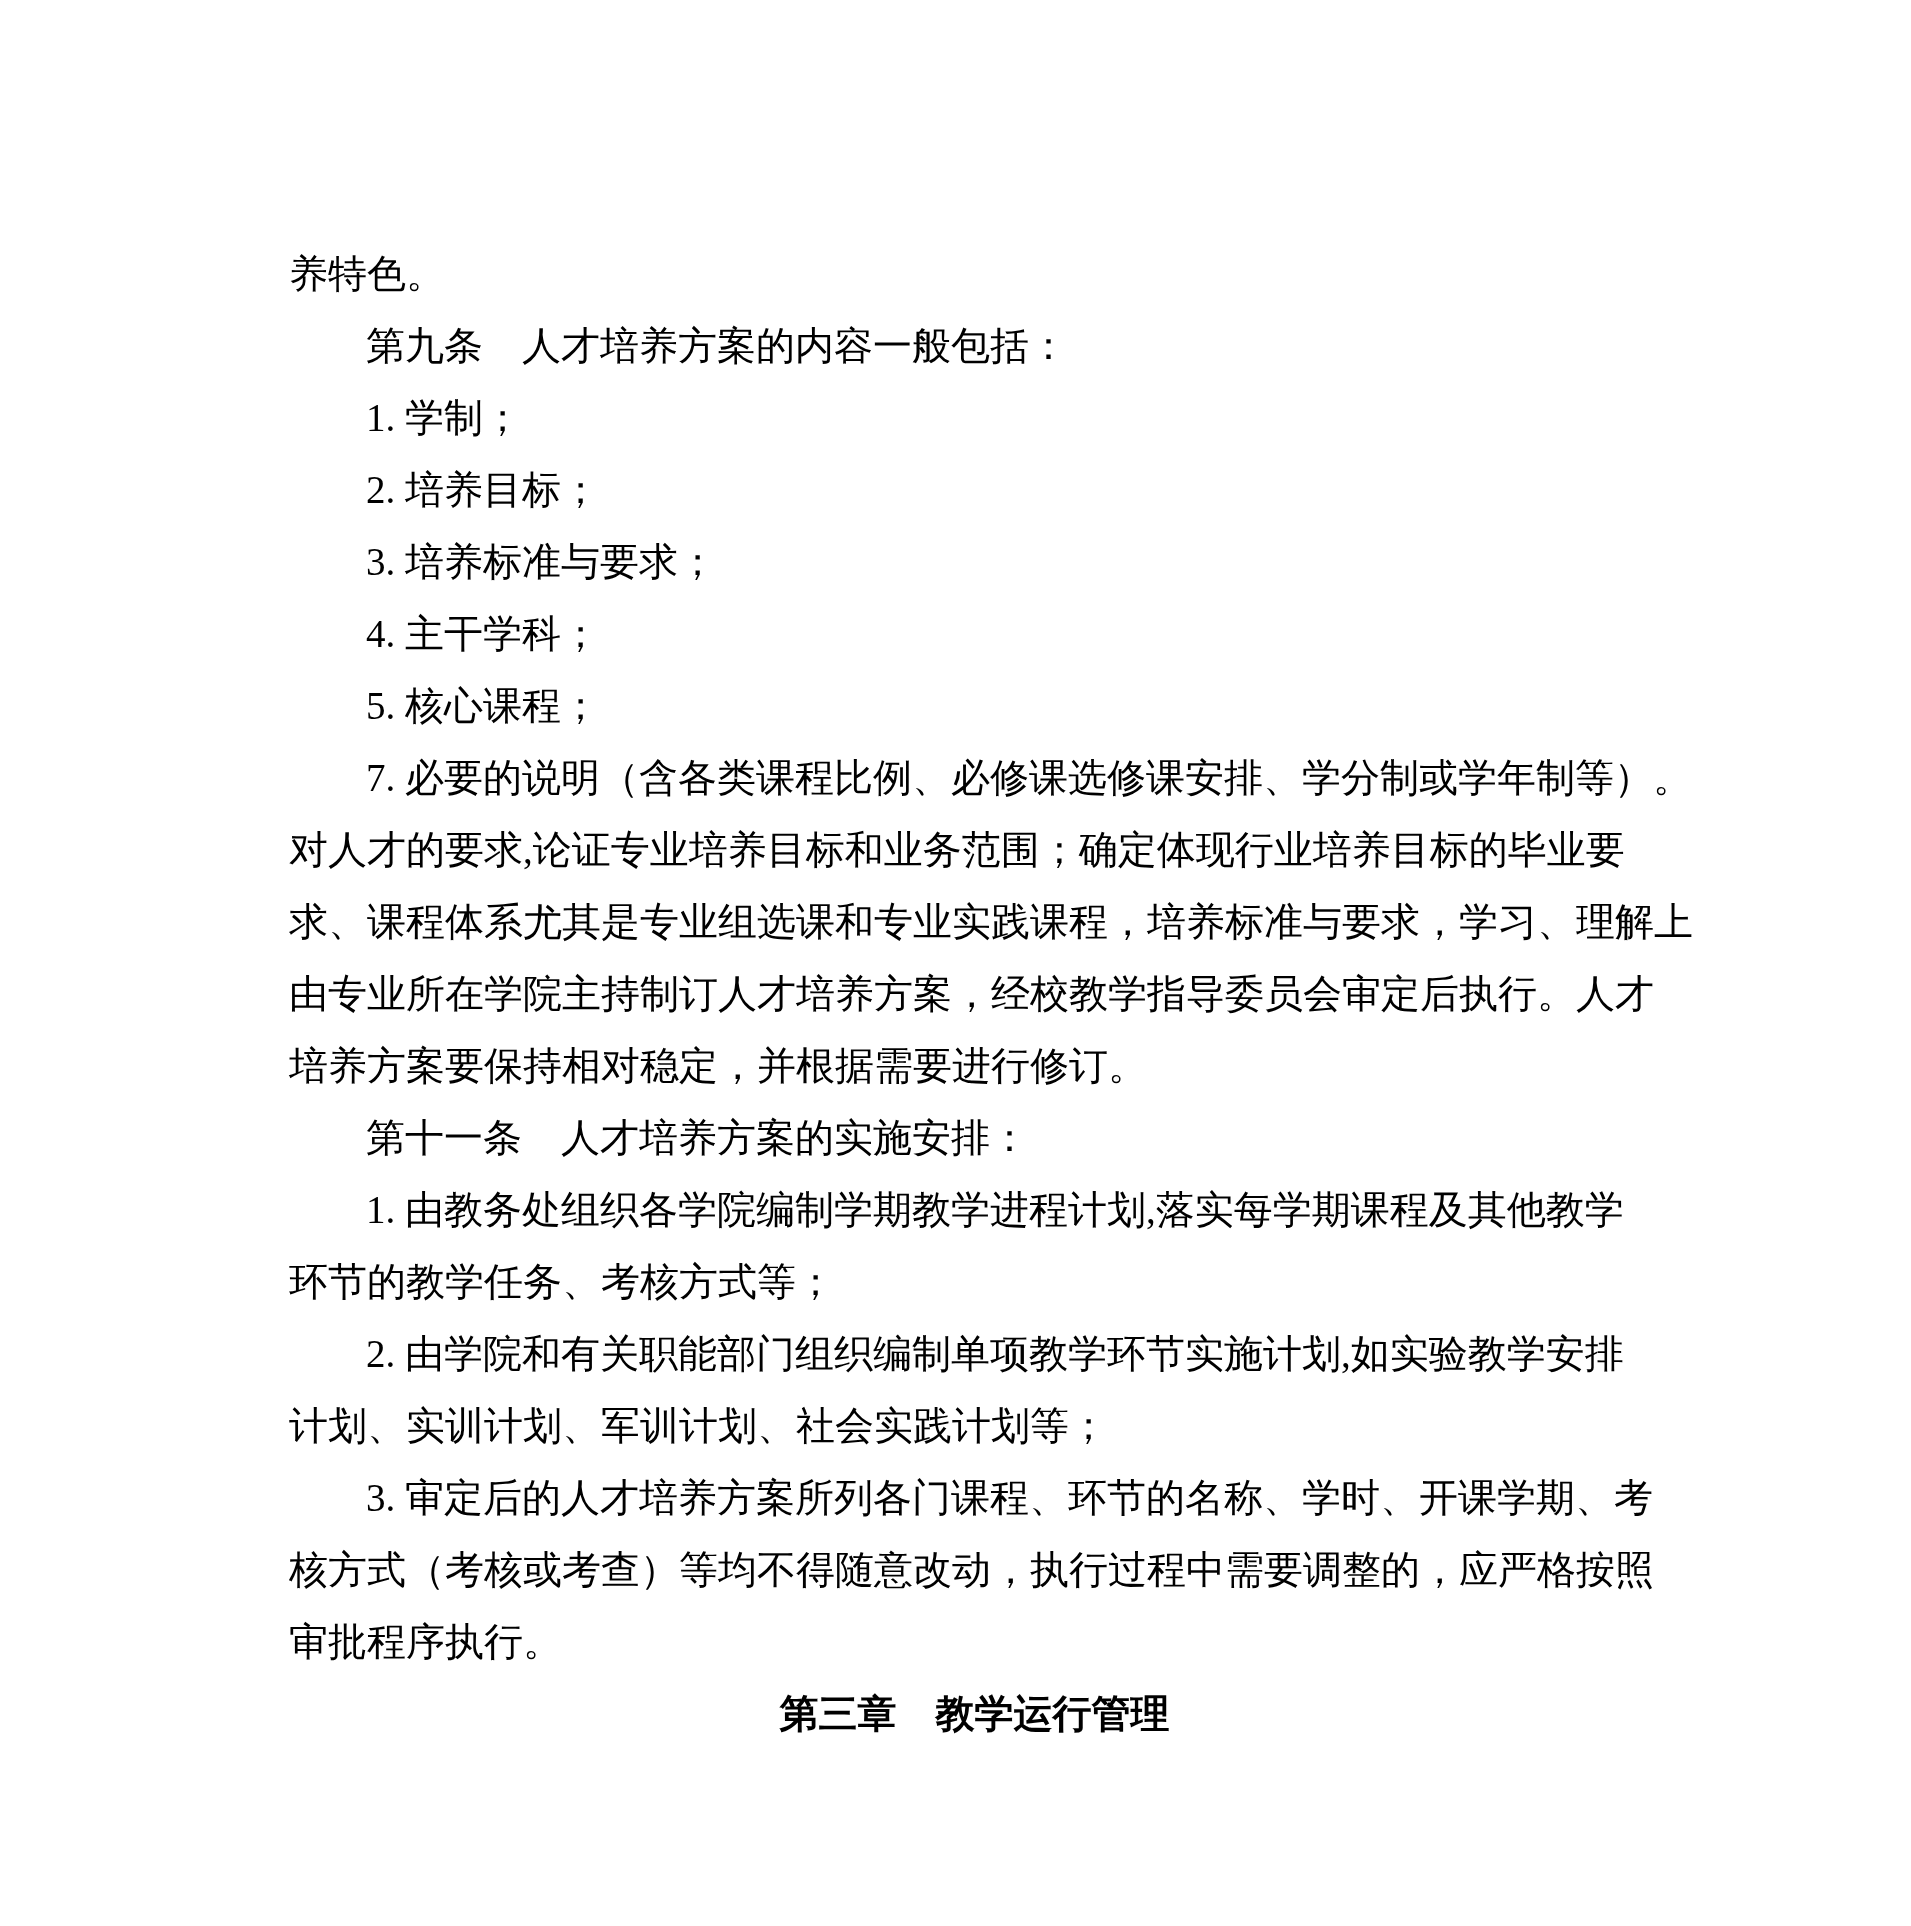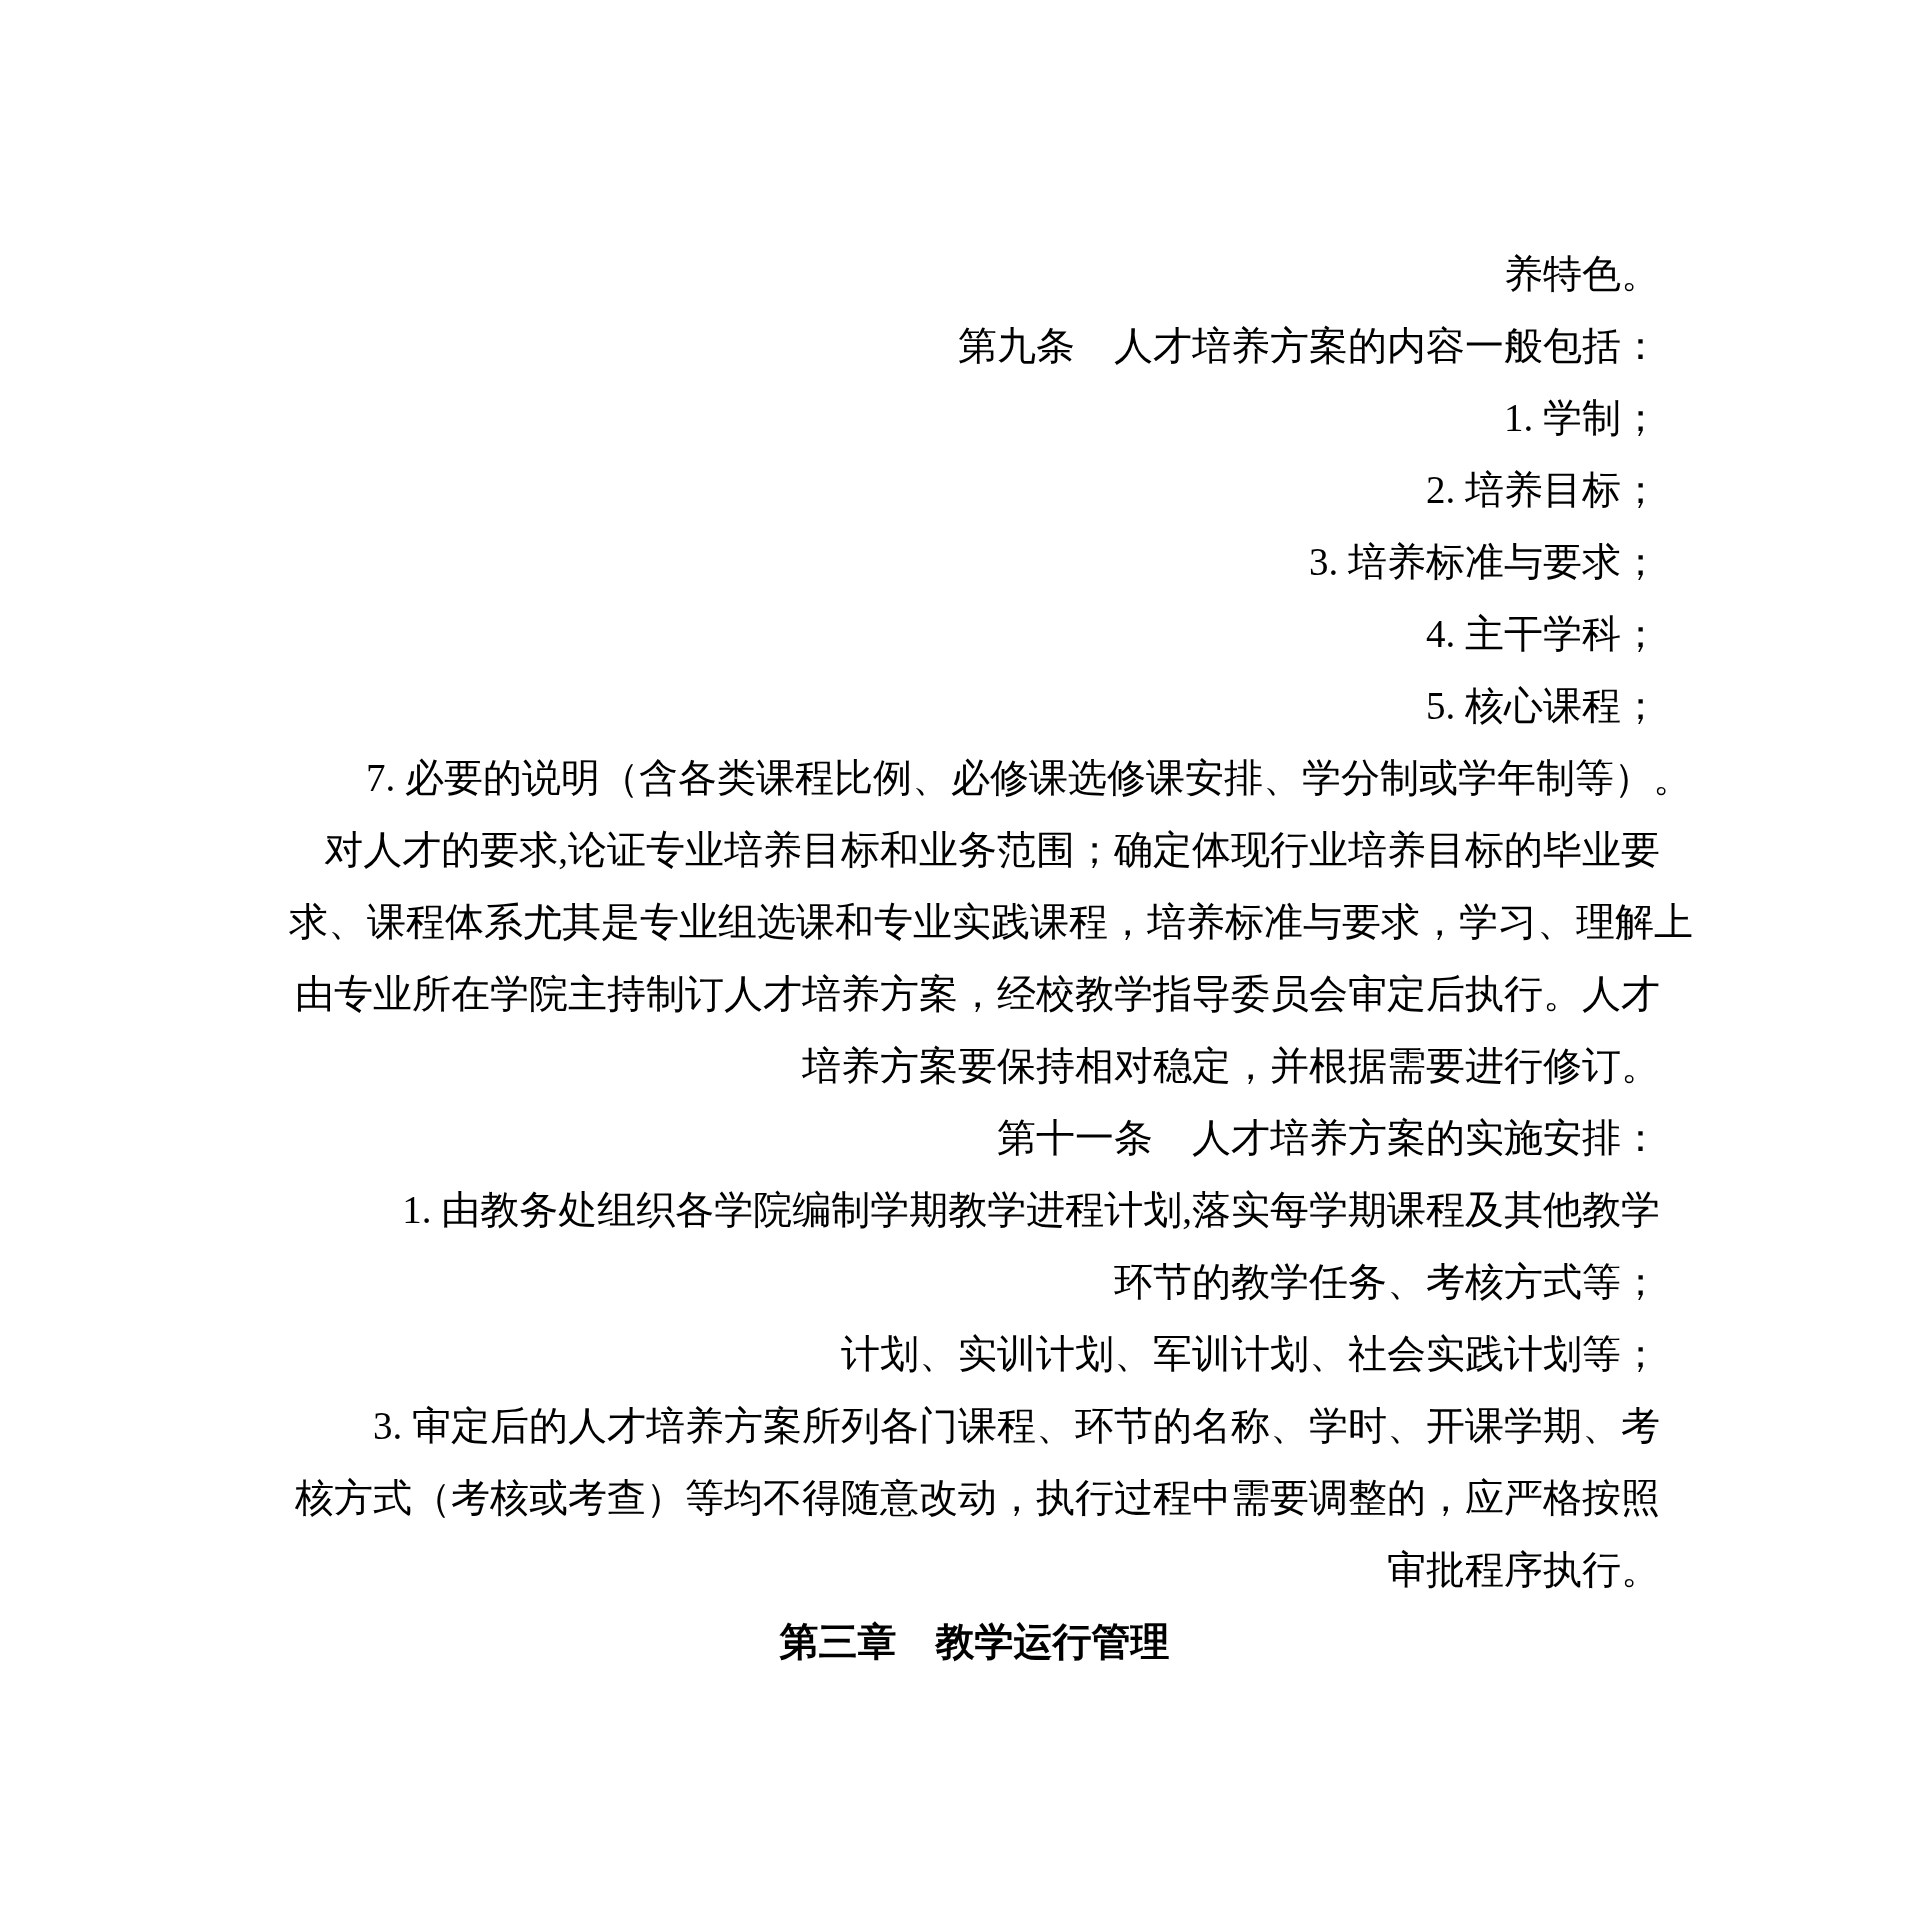--- a/index.html
+++ b/index.html
@@ -25,21 +25,21 @@
     left: 289px;
     top: 238px;
     width: 1371px;
     font-size: 39px;
     line-height: 72px;
     color: #000000;
   }
   .line {
     height: 72px;
     white-space: nowrap;
-    text-align: right;
+    text-align: left;
   }
   
   .ind {
     padding-left: 77px;
     font-family: Liberation Serif, serif;
   }
   
   .heading {
     font-weight: bold;
     text-align: center;
@@ -60,20 +60,21 @@
     <div class="line ind">4. 主干学科；</div>
     <div class="line ind">5. 核心课程；</div>
     <div class="line ind">7. 必要的说明（含各类课程比例、必修课选修课安排、学分制或学年制等）。</div>
     <div class="line">对人才的要求,论证专业培养目标和业务范围；确定体现行业培养目标的毕业要</div>
     <div class="line">求、课程体系尤其是专业组选课和专业实践课程，培养标准与要求，学习、理解上</div>
     <div class="line">由专业所在学院主持制订人才培养方案，经校教学指导委员会审定后执行。人才</div>
     <div class="line">培养方案要保持相对稳定，并根据需要进行修订。</div>
     <div class="line ind">第十一条　人才培养方案的实施安排：</div>
     <div class="line ind">1. 由教务处组织各学院编制学期教学进程计划,落实每学期课程及其他教学</div>
     <div class="line">环节的教学任务、考核方式等；</div>
+    <div class="line ind">2. 由学院和有关职能部门组织编制单项教学环节实施计划,如实验教学安排</div>
     <div class="line">计划、实训计划、军训计划、社会实践计划等；</div>
     <div class="line ind">3. 审定后的人才培养方案所列各门课程、环节的名称、学时、开课学期、考</div>
     <div class="line">核方式（考核或考查）等均不得随意改动，执行过程中需要调整的，应严格按照</div>
     <div class="line">审批程序执行。</div>
     <div class="line heading">第三章　教学运行管理</div>
 
   </div>
 
 </div>
 

